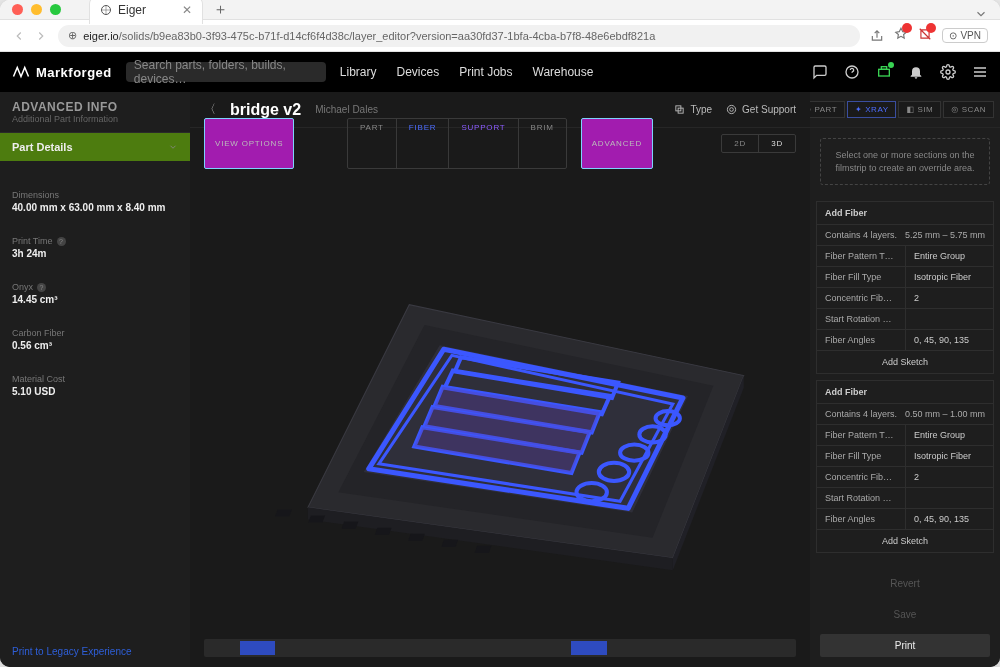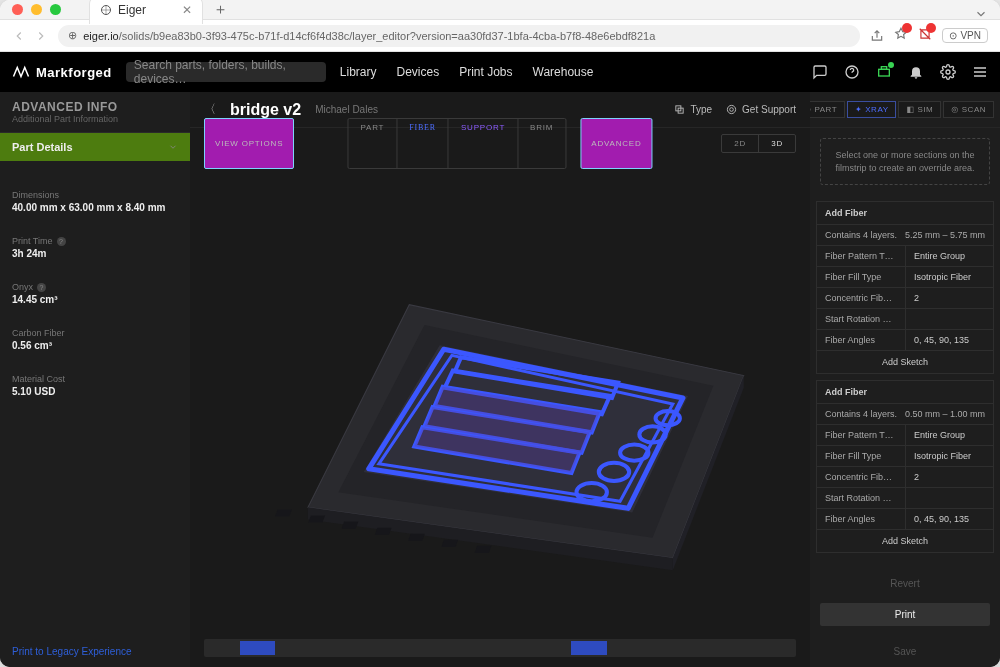--- a/index.html
+++ b/index.html
@@ -60,21 +60,21 @@
   .part-name { font-size:16px; font-weight:700; color:#fff; }
   .owner { font-size:10px; color:#777; }
   .tb-spacer { flex:1; }
   .tb-act { font-size:10px; color:#bbb; display:flex; align-items:center; gap:5px; }
 
   .toolbar { height: 30px; display:flex; align-items:center; padding:0 14px; gap:14px; position:relative;}
   .btn { border:1px solid #7dd3fc; padding:20px 10px; font-size:8px; letter-spacing:.8px; color:#bbb; background:#a21caf; border-radius:2px; }
   .seg { display:flex; border:1px solid #3a3a3a; border-radius:2px; overflow:hidden; }
   .seg > div { padding:4px 12px; font-size:8px; letter-spacing:.8px; color:#888; border-right:1px solid #3a3a3a; }
   .seg > div:last-child { border-right:none; }
-  .seg .active { color:#4d6dff;font-family:Liberation Serif, serif; }
+  .seg .active { color:#4d6dff; }
   .seg .purple { color:#8c5cff; }
   .tool-center { position:absolute; left:50%; transform:translateX(-50%); display:flex; gap:14px; }
 
   .viewport { flex:1; position:relative; overflow:hidden; display:flex; align-items:center; justify-content:center; }
   .viewport svg { width: 85%; height: 85%; }
 
   .filmstrip { height: 18px; margin: 6px 14px 10px; background:#2a2a2a; border-radius:2px; position:relative; }
   .filmstrip .chunk { position:absolute; top:2px; bottom:2px; background:#2e4bbf; }
 
   
@@ -432,18 +432,18 @@
               <div class="k">Fiber Angles</div>
               <div class="v">
                 <span>0, 45, 90, 135</span>
               </div>
             </div>
           <div class="sketch">Add Sketch</div>
         </div>
 
         <div class="r-spacer"></div>
         <div class="ract disabled">Revert</div>
+        <div class="ract disabled">Save</div>
         <div class="ract print">Print</div>
-        <div class="ract disabled">Save</div>
       </div>
     </div>
   </div>
 </div>
 
 </body></html>

